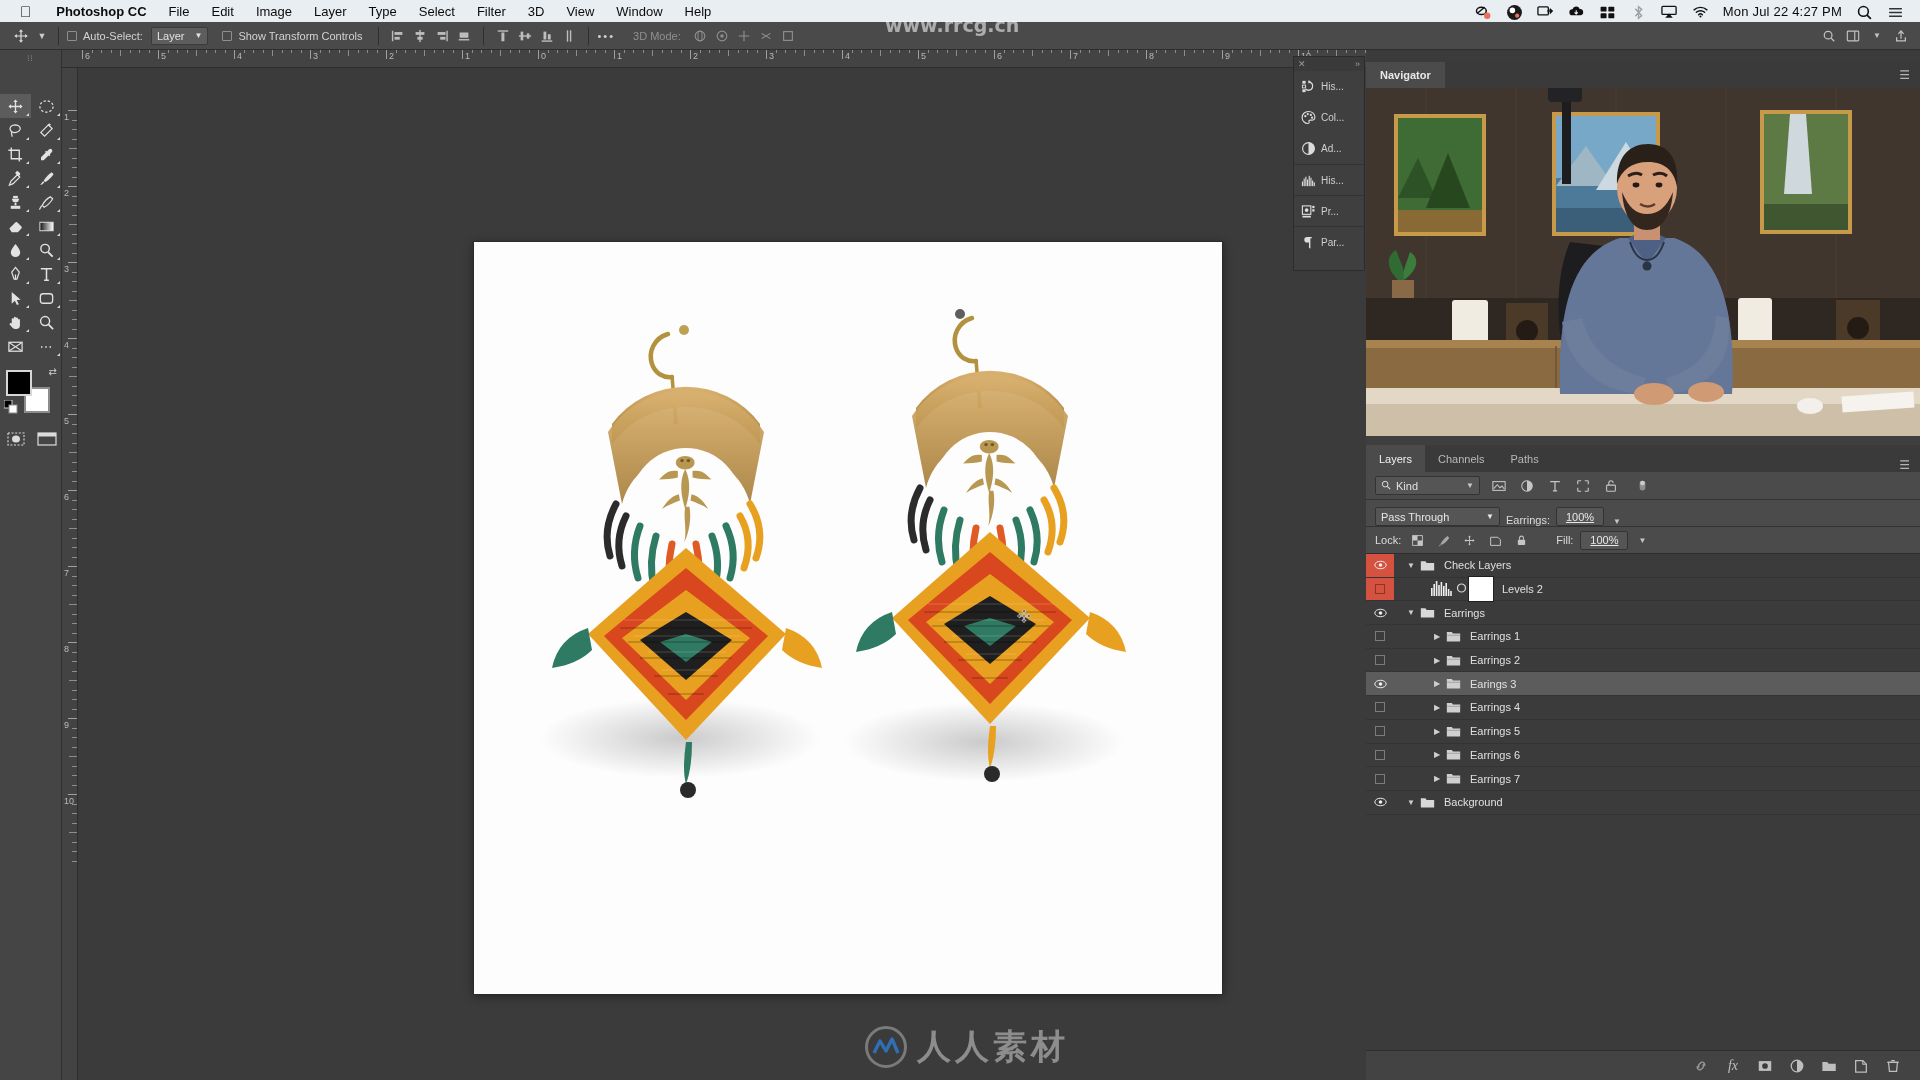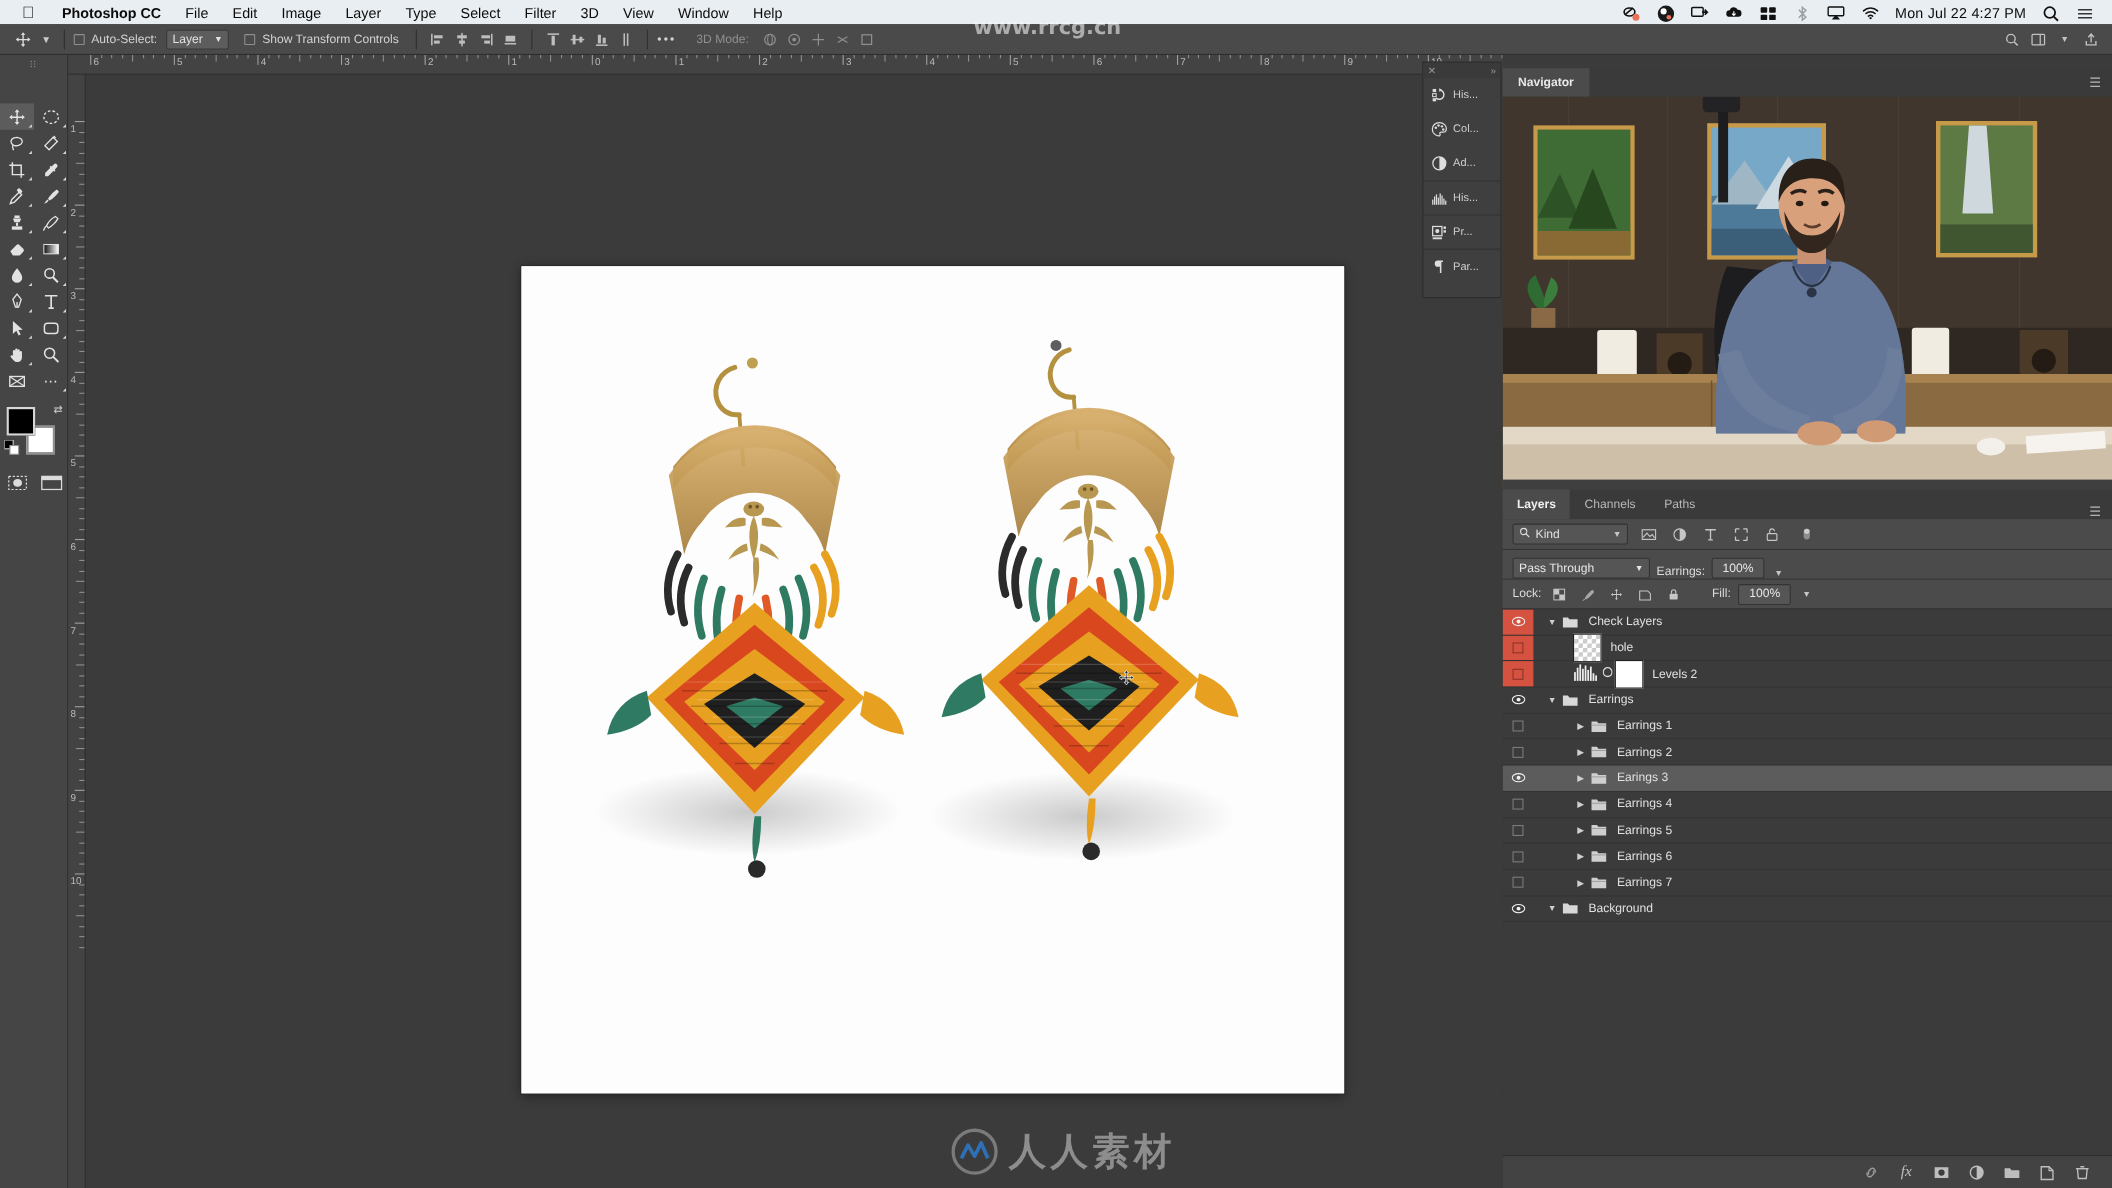--- a/index.html
+++ b/index.html
@@ -81,35 +81,35 @@
   #navhdr { height:26px; background:#3a3a3a; display:flex; align-items:center; }
   #navtab { height:26px; background:#4b4b4b; display:flex; align-items:center;
      padding:0 14px; font-size:11px; color:#e8e8e8; font-weight:bold; }
   #navmenu { margin-left:auto; margin-right:10px; color:#b5b5b5; font-size:12px; line-height:1;}
   #navbody { position:relative; width:554px; height:357px; overflow:hidden; background:#4b4236; }
 
   
   #layerspanel { position:absolute; left:1366px; top:445px; width:554px; height:635px; background:#3b3b3b; }
   #lptabs { height:27px; background:#3a3a3a; display:flex; align-items:flex-end; font-size:11px; color:#b8b8b8;}
   .lptab { padding:0 13px; height:27px; display:flex; align-items:center; }
-  .lptab.act { background:#4b4b4b; color:#f0f0f0; font-weight:bold;}
+  .lptab.act { background:#4b4b4b; color:#f0f0f0; font-weight:normal;}
   #lpmenu { margin-left:auto; margin-right:10px; color:#b5b5b5; font-size:12px;}
   #lpfilter { height:28px; display:flex; align-items:center; gap:9px; padding:0 9px; background:#4b4b4b;
      border-bottom:1px solid #333; }
   .kindbox { width:105px; height:19px; background:#555; border:1px solid #333; border-radius:2px;
      display:flex; align-items:center; padding:0 5px; gap:5px; font-size:11px; color:#e0e0e0;}
   .kindbox .chev { margin-left:auto; font-size:8px; color:#c6c6c6;}
   .ficn { width:19px; height:19px; display:flex; align-items:center; justify-content:center; opacity:.85;}
   #lpblend { height:27px; display:flex; align-items:flex-end; gap:6px; padding:0 9px; background:#4b4b4b;
      border-bottom:1px solid #333; font-size:11px; color:#dcdcdc;}
   .blendsel { width:125px; height:19px; background:#555; border:1px solid #333; border-radius:2px;
      display:flex; align-items:center; padding:0 5px; font-size:11px; color:#e7e7e7;}
   .blendsel .chev{margin-left:auto;font-size:8px;}
   .numfield { width:48px; height:19px; background:#555; border:1px solid #333; border-radius:2px;
-     display:flex; align-items:center; justify-content:center; font-size:11px; color:#e7e7e7;}
+     display:flex; align-items:center; justify-content:center; font-size:11px; color:#e7e7e7;text-decoration:underline;}
   .tinychev{font-size:8px;color:#c6c6c6;padding-left:3px;}
   #lplock { height:27px; display:flex; align-items:center; gap:7px; padding:0 9px; background:#4b4b4b;
      border-bottom:1px solid #2e2e2e; font-size:11px; color:#dcdcdc;}
   #layerlist { position:relative; height:440px; overflow:hidden; background:#3b3b3b;}
   .lrow { height:23.7px; display:flex; align-items:center; border-bottom:1px solid #333;
      font-size:11px; color:#e0e0e0; position:relative;}
   .lrow.redmark { }
   .lrow .eyecol { width:28px; height:100%; display:flex; align-items:center; justify-content:center; }
   .lrow.redmark .eyecol { background:#d4523f; }
   .lrow.sel { background:#5c5c5c; }
@@ -1245,28 +1245,20 @@
             <path d="M1 2 h5.5 l1.5 2 h9 v9 H1 z" fill="#d8d8d8"></path>
           </svg>
         </span>
         <span class="lname">Check Layers</span>
       </div>
       <div class="lrow redmark">
         <div class="eyecol">
           <span class="ebox"></span>
         </div>
         <span class="indent" style="width: 36px;"></span>
-        <span class="thumb checker"></span>
-        <span class="lname">hole</span>
-      </div>
-      <div class="lrow redmark">
-        <div class="eyecol">
-          <span class="ebox"></span>
-        </div>
-        <span class="indent" style="width: 36px;"></span>
         <span><svg width="24" height="18" viewBox="0 0 24 18">
             <g fill="#eee">
               <rect x="1" y="9" width="1.6" height="8"></rect>
               <rect x="3.4" y="5" width="1.6" height="12"></rect>
               <rect x="5.8" y="2" width="1.6" height="15"></rect>
               <rect x="8.2" y="6" width="1.6" height="11"></rect>
               <rect x="10.6" y="3" width="1.6" height="14"></rect>
               <rect x="13" y="7" width="1.6" height="10"></rect>
               <rect x="15.4" y="4" width="1.6" height="13"></rect>
               <rect x="17.8" y="10" width="1.6" height="7"></rect>

